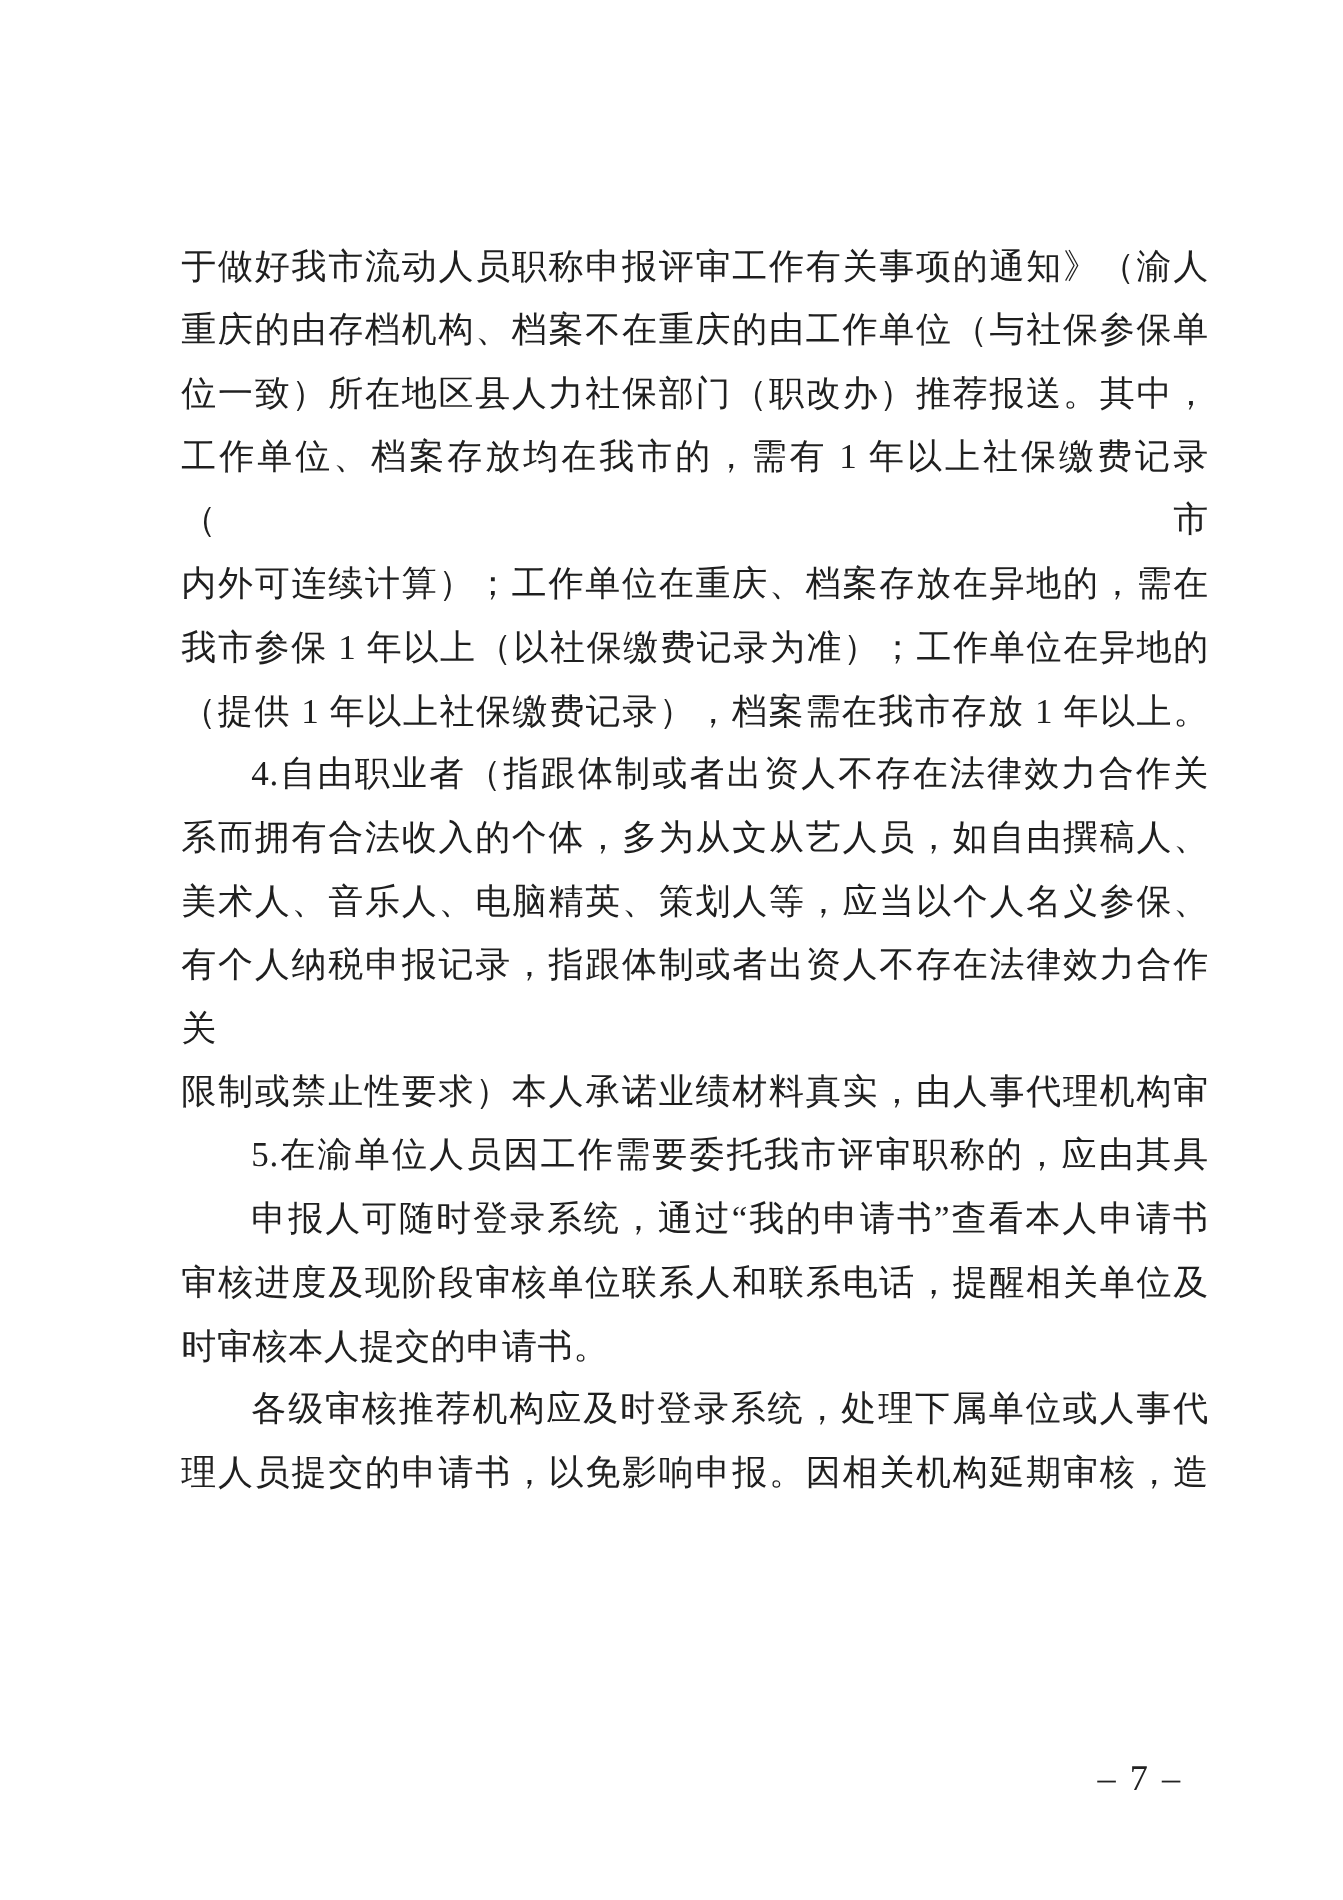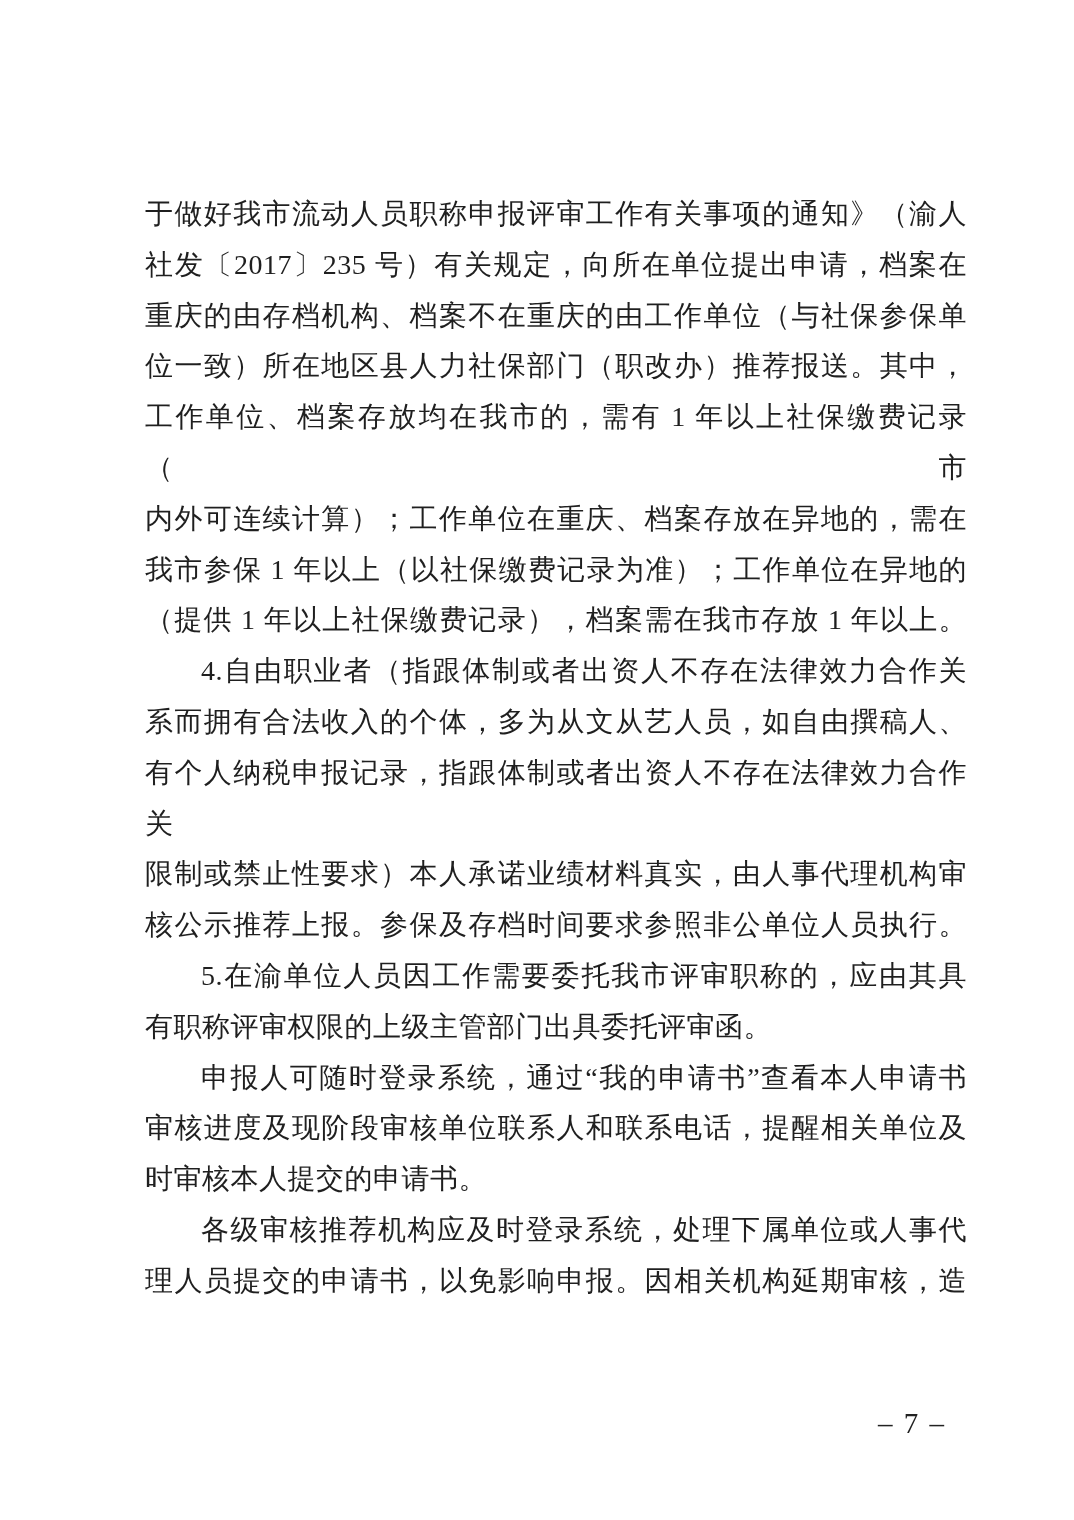--- a/index.html
+++ b/index.html
@@ -50,34 +50,32 @@
     font-family: "Liberation Serif", "DejaVu Serif", serif;
   }
 </style>
 </head>
 <body>
 
 <div class="page">
 
   <main class="body-text">
     <div class="line j">于做好我市流动人员职称申报评审工作有关事项的通知》（渝人</div>
-    <div class="line j">社发〔2017〕235 号）有关规定，向所在单位提出申请，档案在</div>
     <div class="line j">重庆的由存档机构、档案不在重庆的由工作单位（与社保参保单</div>
     <div class="line j">位一致）所在地区县人力社保部门（职改办）推荐报送。其中，</div>
     <div class="line j">工作单位、档案存放均在我市的，需有 1 年以上社保缴费记录（市</div>
     <div class="line j">内外可连续计算）；工作单位在重庆、档案存放在异地的，需在</div>
     <div class="line j">我市参保 1 年以上（以社保缴费记录为准）；工作单位在异地的</div>
     <div class="line j">（提供 1 年以上社保缴费记录），档案需在我市存放 1 年以上。</div>
     <div class="line j i">4.自由职业者（指跟体制或者出资人不存在法律效力合作关</div>
     <div class="line j">系而拥有合法收入的个体，多为从文从艺人员，如自由撰稿人、</div>
+    <div class="line j">美术人、音乐人、电脑精英、策划人等，应当以个人名义参保、</div>
     <div class="line j">有个人纳税申报记录，指跟体制或者出资人不存在法律效力合作关</div>
     <div class="line j">限制或禁止性要求）本人承诺业绩材料真实，由人事代理机构审</div>
-    <div class="line j">核公示推荐上报。参保及存档时间要求参照非公单位人员执行。</div>
     <div class="line j i">5.在渝单位人员因工作需要委托我市评审职称的，应由其具</div>
-    <div class="line">有职称评审权限的上级主管部门出具委托评审函。</div>
     <div class="line j i">申报人可随时登录系统，通过“我的申请书”查看本人申请书</div>
     <div class="line j">审核进度及现阶段审核单位联系人和联系电话，提醒相关单位及</div>
     <div class="line">时审核本人提交的申请书。</div>
     <div class="line j i">各级审核推荐机构应及时登录系统，处理下属单位或人事代</div>
     <div class="line j">理人员提交的申请书，以免影响申报。因相关机构延期审核，造</div>
   </main>
 
   <div class="page-number">– 7 –</div>
 
 </div>

